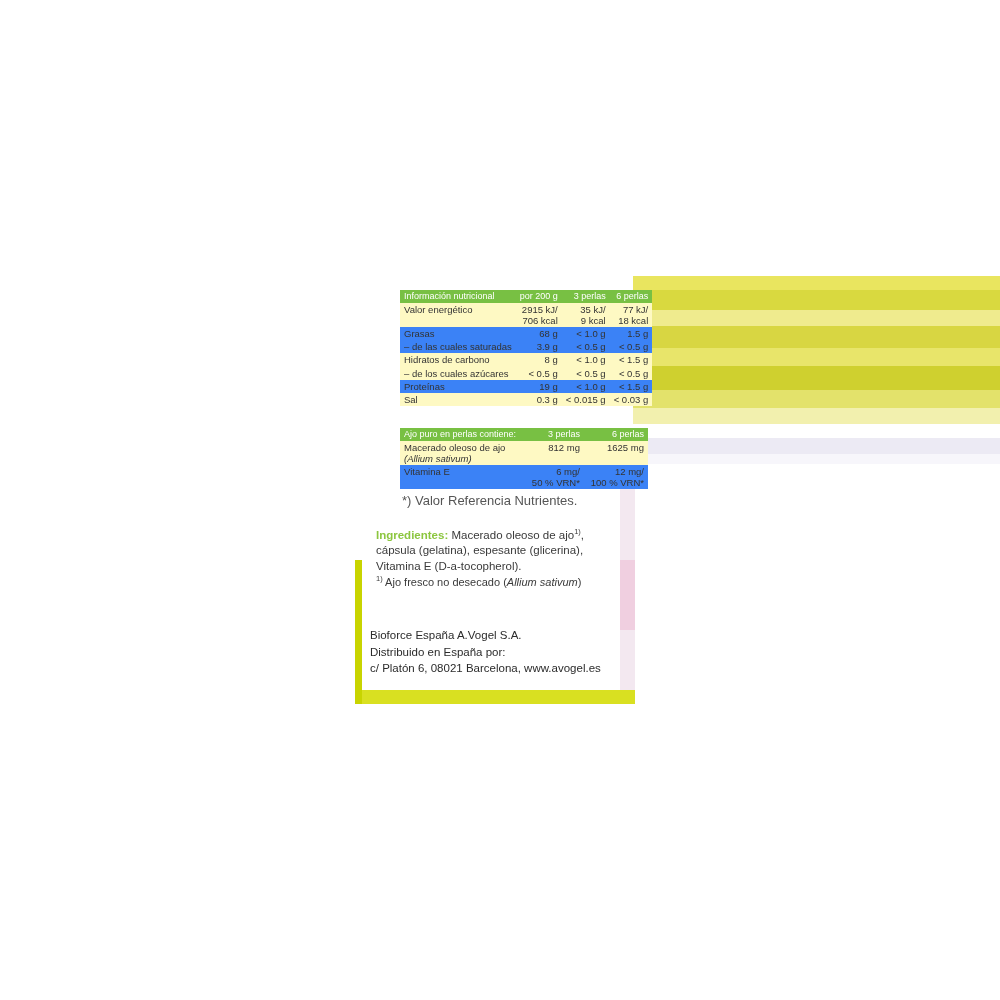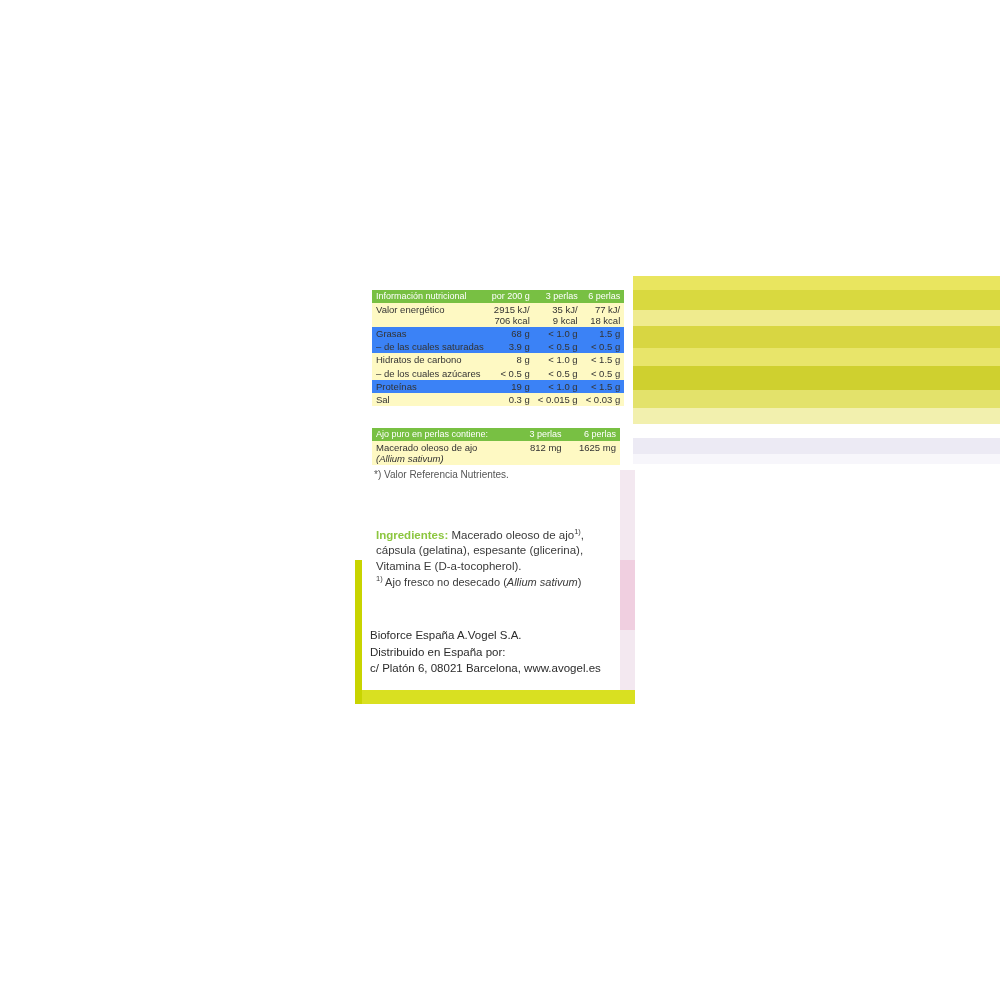--- a/index.html
+++ b/index.html
@@ -82,20 +82,21 @@
     top: 560px;
     width: 15px;
     height: 70px;
     background: #f0cfe0;
   }
 
   
   .panel {
     position: absolute;
     font-family: "Liberation Sans", sans-serif;
+    margin-left: 28px;
   }
 
   table.nut {
     border-collapse: collapse;
     width: 248px;
     font-size: 9.5px;
     color: #333;
   }
   table.nut td, table.nut th {
     padding: 1px 4px;
@@ -112,21 +113,21 @@
     background: #78c043;
     color: #ffffff;
     font-size: 9px;
     font-weight: bold;
     padding: 2px 4px;
   }
   .row-lime td   { background: #fef9c3; }
   .row-white td  { background: #3b82f6; }
 
   .footnote {
-    font-size: 10px;
+    font-size: 13px;
     color: #555;
     margin-top: 4px;
     padding-left: 2px;
   }
 
   
   #ingredients {
     position: absolute;
     left: 376px;
     top: 527px;
@@ -266,20 +267,31 @@
       <th>6 perlas</th>
     </tr>
     <tr class="row-lime">
       <td class="lbl" colspan="2">
         <span>Macerado oleoso de ajo</span><br>
         <em>(Allium sativum)</em>
       </td>
       <td>812 mg</td>
       <td>1625 mg</td>
     </tr>
+    <tr class="row-white">
+      <td class="lbl" colspan="2">Vitamina E</td>
+      <td>
+        <span>6 mg/</span><br>
+        <span>50 % VRN*</span>
+      </td>
+      <td>
+        <span>12 mg/</span><br>
+        <span>100 % VRN*</span>
+      </td>
+    </tr>
   </tbody>
     </table>
   <div class="footnote">*) Valor Referencia Nutrientes.</div>
 </div>
 
 <div id="ingredients">
   <div>
     <span class="title">Ingredientes:</span><span> Macerado oleoso de ajo</span><span class="sup">1)</span>,
   </div>
   <div>cápsula (gelatina), espesante (glicerina),</div>

